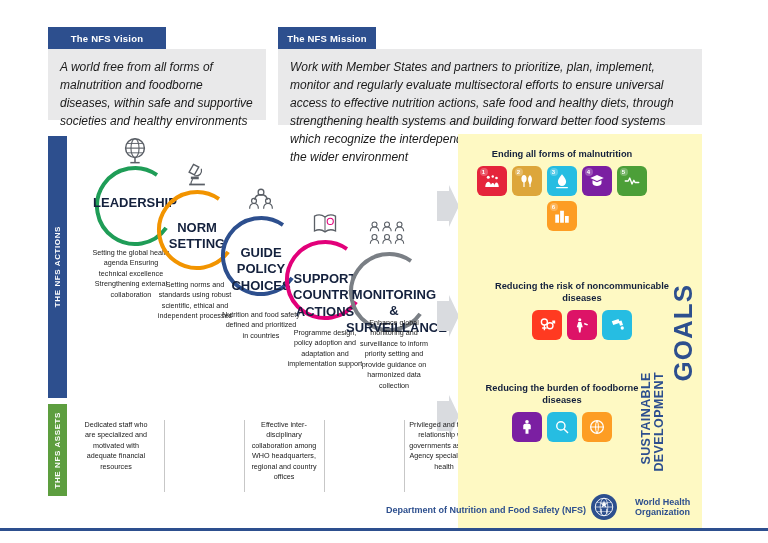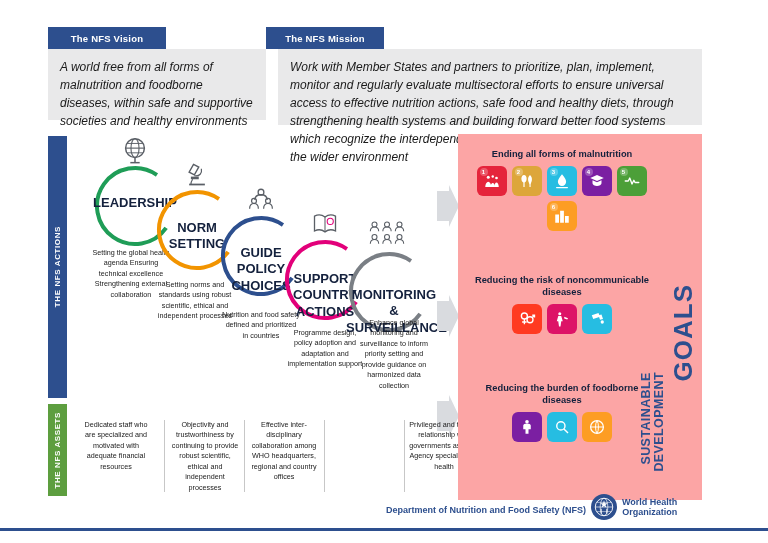--- a/index.html
+++ b/index.html
@@ -39,21 +39,21 @@
     background: #e9e9ea;
     color: #1a1a1a;
     font-size: 12px;
     font-style: italic;
     line-height: 1.5;
     padding: 9px 12px 9px 12px;
     box-sizing: border-box;
   }
   #vision-tab { left: 48px; top: 27px; width: 118px; height: 22px; }
   #vision-body { left: 48px; top: 49px; width: 218px; height: 71px; }
-  #mission-tab { left: 266px; top: 27px; width: 118px; height: 22px; }
+  #mission-tab { left: 278px; top: 27px; width: 98px; height: 22px; }
   #mission-body { left: 278px; top: 49px; width: 424px; height: 76px; }
 
   
   .vbar {
     position: absolute;
     display: flex;
     align-items: center;
     justify-content: center;
   }
   .vbar span {
@@ -120,22 +120,22 @@
     position: absolute;
     width: 1px;
     top: 0;
     height: 72px;
     background: #c7c7c7;
   }
 
   
   #sdg-panel {
     position: absolute;
-    left: 458px; top: 134px; width: 244px; height: 366px;
-    background: #fca5a5;
+    left: 458px; top: 134px; width: 244px; height: 408px;
+    background: #fef9c3;
   }
   .sdg-block { position: absolute; width: 180px; left: 14px; }
   .sdg-head {
     font-size: 9.3px;
     font-weight: bold;
     color: #14213d;
     text-align: center;
     line-height: 1.3;
     margin-bottom: 6px;
   }
@@ -203,22 +203,21 @@
     left: 386px; top: 505px;
     font-size: 9px;
     font-weight: bold;
     color: #2d4f8e;
   }
   #who-logo {
     position: absolute;
     left: 591px; top: 494px;
     display: flex;
     align-items: center;
-    gap: 5px;
-    text-align: right;
+    gap: 18px;
   }
   #who-logo .who-circle {
     width: 26px; height: 26px;
     border-radius: 50%;
     background: #2d4f8e;
     display: flex; align-items: center; justify-content: center;
   }
   #who-logo .who-text {
     font-size: 9px;
     font-weight: bold;
@@ -364,21 +363,20 @@
   <svg class="arrow" style="left:437px; top:295px;" viewBox="0 0 22 42">
     <path d="M0 6 L12 6 L12 0 L22 21 L12 42 L12 36 L0 36 Z" fill="#d9dbdf"></path>
   </svg>
   <svg class="arrow" style="left:437px; top:395px;" viewBox="0 0 22 42">
     <path d="M0 6 L12 6 L12 0 L22 21 L12 42 L12 36 L0 36 Z" fill="#d9dbdf"></path>
   </svg>
 
   <div id="assets-row">
     <div class="asset" style="left:0px;   top:0px;">Dedicated staff who are specialized and motivated with adequate financial resources</div>
     <div class="asset-div" style="left:84px;"></div>
-    <div class="asset" style="left:89px;  top:0px;">Objectivity and trustworthiness by continuing to provide robust scientific, ethical and independent processes</div>
     <div class="asset-div" style="left:164px;"></div>
     <div class="asset" style="left:168px; top:0px;">Effective inter-disciplinary collaboration among WHO headquarters, regional and country offices</div>
     <div class="asset-div" style="left:244px;"></div>
     <div class="asset-div" style="left:324px;"></div>
     <div class="asset" style="left:328px; top:0px;">Privileged and trusted relationship with governments as a UN Agency specialized in health</div>
   </div>
 
   <div id="sdg-panel">
 
     <div class="sdg-block" style="top:14px;">
@@ -440,21 +438,21 @@
               <g fill="#fff">
                 <rect x="3" y="10" width="5" height="11"></rect>
                 <rect x="9.5" y="5" width="5" height="16"></rect>
                 <rect x="16" y="12" width="5" height="9"></rect>
               </g>
             </svg>
         </div>
       </div>
     </div>
 
-    <div class="sdg-block" style="top:140px;">
+    <div class="sdg-block" style="top:146px;margin-left:20px;">
       <div class="sdg-head">Reducing the risk of noncommunicable diseases</div>
       <div class="sdg-icons">
         <div class="sdg-ico" style="background:#ff3a21">
           <svg width="18" height="18" viewBox="0 0 24 24">
               <g fill="none" stroke="#fff" stroke-width="1.8">
                 <circle cx="8.5" cy="8" r="4"></circle>
                 <path d="M8.5 12v7M5.5 16h6"></path>
                 <circle cx="16" cy="13" r="4"></circle>
                 <path d="M18.8 10.2L22 7M19 7h3v3"></path>
               </g>

